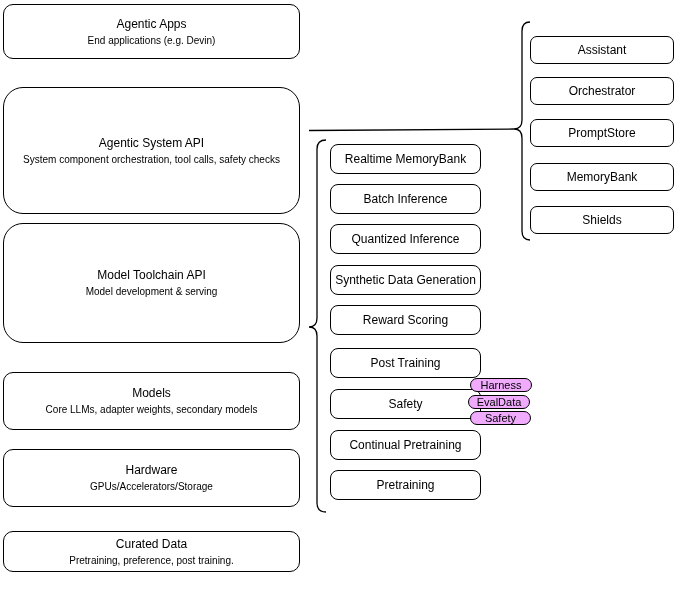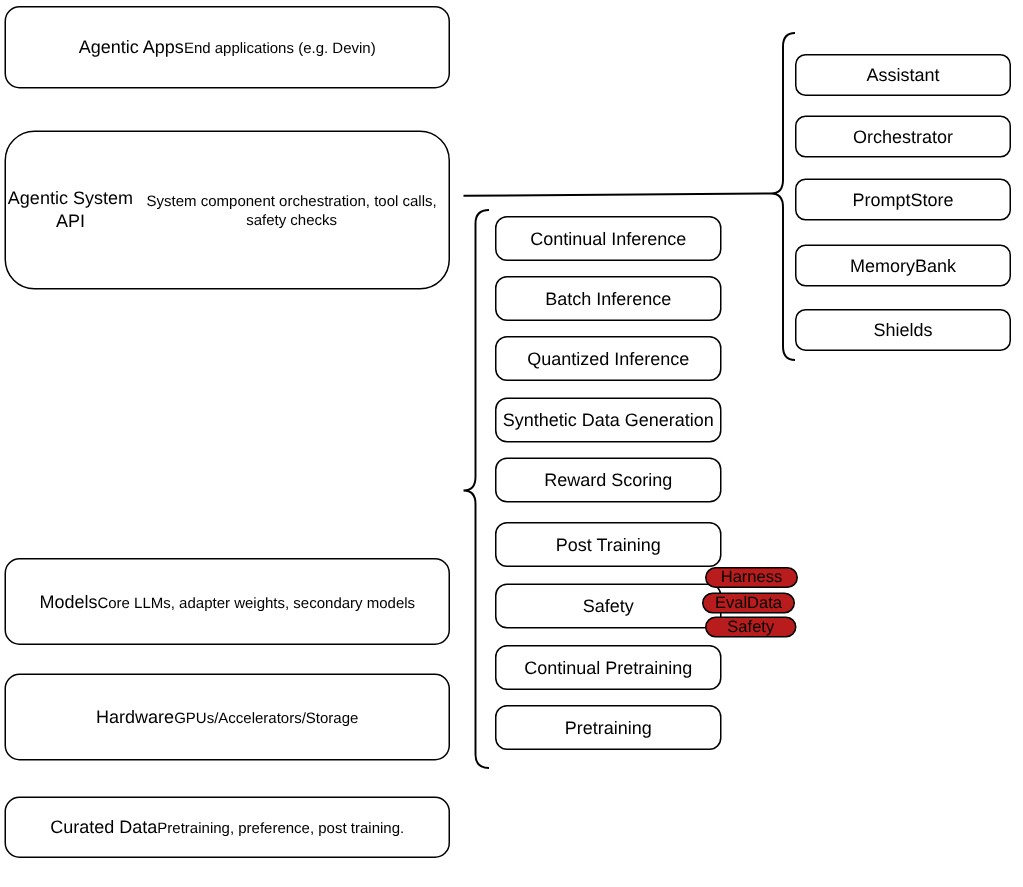--- a/index.html
+++ b/index.html
@@ -28,21 +28,21 @@
     stroke: #000000;
     stroke-width: 1.3;
     fill: none;
   }
   .node {
     position: absolute;
     box-sizing: border-box;
     border: 1.3px solid #000000;
     background: #ffffff;
     display: flex;
-    flex-direction: row;
+    flex-direction: column;
     align-items: center;
     justify-content: center;
     text-align: center;
     z-index: 2;
     color: #000000;
   }
   .left-node {
     left: 3px;
     width: 297px;
   }
@@ -67,21 +67,21 @@
     width: 144px;
     height: 28px;
     border-radius: 7px;
     font-size: 12px;
     text-align: center;
   }
   .pill {
     position: absolute;
     box-sizing: border-box;
     border: 1.3px solid #000000;
-    background: #b91c1c;
+    background: #f0abfc;
     border-radius: 7px;
     height: 14px;
     display: flex;
     align-items: center;
     justify-content: center;
     font-size: 11px;
     line-height: 14px;
     z-index: 3;
     color: #000000;
   }
@@ -98,42 +98,46 @@
     <path d="M530,22 Q522,22 522,31 L522,120 Q522,129 514,129 Q522,129 522,138 L522,231 Q522,240 530,240"></path>
 
     <line x1="309" y1="130.5" x2="514" y2="129"></line>
   </svg>
 
   <div class="node left-node" style="top:4px;height:55px;border-radius:10px">
     <div class="title">Agentic Apps</div>
     <div class="subtitle">End applications (e.g. Devin)</div>
   </div>
 
-  <div class="node left-node" style="top:87px;height:106px;border-radius:20px">
+  <div class="node left-node" style="top:87px;height:127px;border-radius:20px">
     <div class="title">Agentic System API</div>
     <div class="subtitle">System component orchestration, tool calls, safety checks</div>
   </div>
 
+  <div class="node left-node" style="top:223px;height:120px;border-radius:20px">
+    <div class="title">Model Toolchain API</div>
+    <div class="subtitle">Model development &amp; serving</div>
+  </div>
 
   <div class="node left-node" style="top:372px;height:58px;border-radius:10px">
     <div class="title">Models</div>
     <div class="subtitle">Core LLMs, adapter weights, secondary models</div>
   </div>
 
   <div class="node left-node" style="top:449px;height:58px;border-radius:10px">
     <div class="title">Hardware</div>
     <div class="subtitle">GPUs/Accelerators/Storage</div>
   </div>
 
   <div class="node left-node" style="top:531px;height:41px;border-radius:10px">
     <div class="title">Curated Data</div>
     <div class="subtitle">Pretraining, preference, post training.</div>
   </div>
 
-  <div class="node mid-node" style="top:144px">Continual Inference</div>
+  <div class="node mid-node" style="top:144px">Realtime MemoryBank</div>
   <div class="node mid-node" style="top:184px">Batch Inference</div>
   <div class="node mid-node" style="top:224px">Quantized Inference</div>
   <div class="node mid-node" style="top:265px">Synthetic Data Generation</div>
   <div class="node mid-node" style="top:305px">Reward Scoring</div>
   <div class="node mid-node" style="top:348px">Post Training</div>
   <div class="node mid-node" style="top:389px">Safety</div>
   <div class="node mid-node" style="top:430px">Continual Pretraining</div>
   <div class="node mid-node" style="top:470px">Pretraining</div>
 
   <div class="pill" style="left:470px;top:378px;width:62px">Harness</div>

